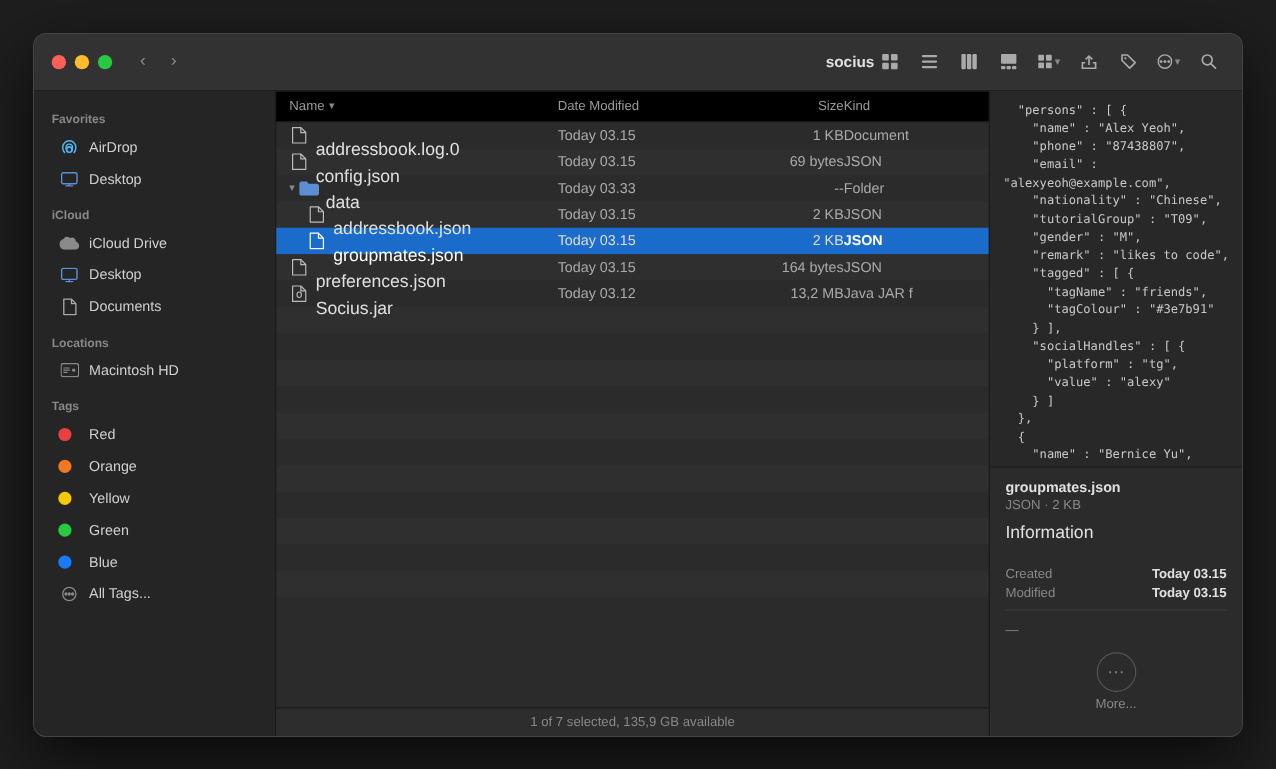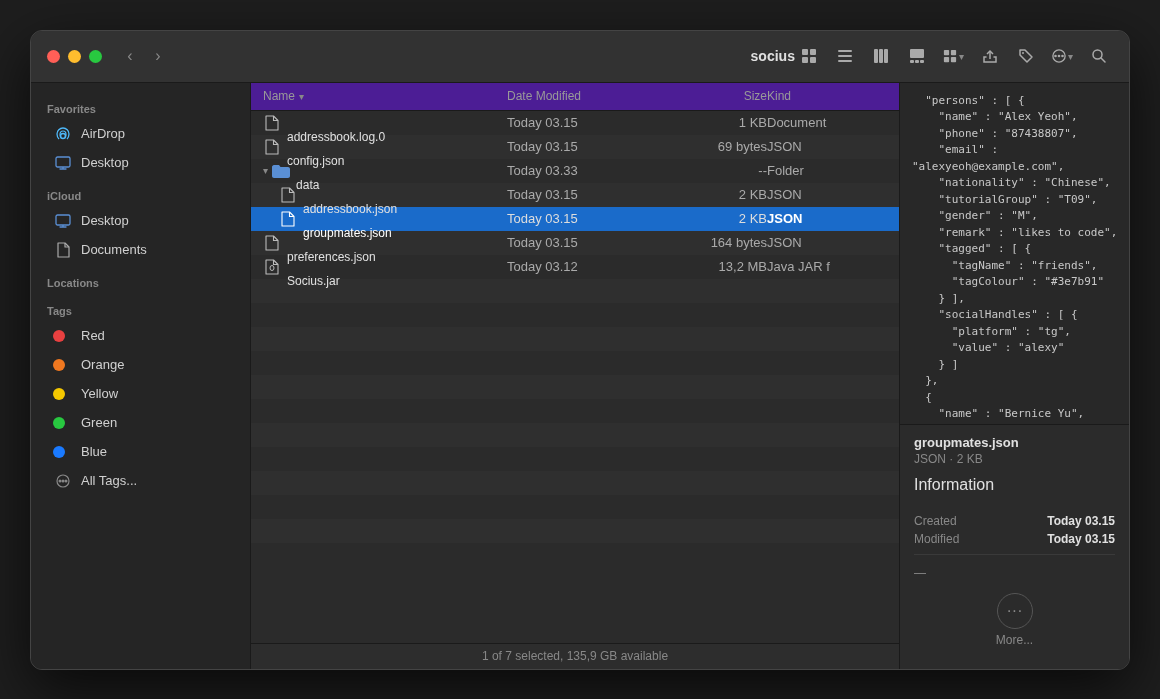--- a/index.html
+++ b/index.html
@@ -136,21 +136,21 @@
       flex: 1;
       display: flex;
       flex-direction: column;
       overflow: hidden;
     }
     .file-list-header {
       display: flex;
       align-items: center;
       padding: 0 12px;
       height: 28px;
-      background: #4c1d95;
+      background: #000000;
       border-bottom: 1px solid #1a1a1a;
       flex-shrink: 0;
     }
     .file-list-col {
       color: #999;
       font-size: 12px;
       font-weight: 500;
       display: flex;
       align-items: center;
       gap: 4px;
@@ -179,21 +179,21 @@
       margin-right: 6px;
       display: flex;
       align-items: center;
       justify-content: center;
       font-size: 13px;
       flex-shrink: 0;
     }
     .file-name {
       flex: 1;
       color: #e0e0e0;
-      font-size: 12px;
+      font-size: 16px;
       white-space: nowrap;
       overflow: hidden;
       text-overflow: ellipsis;
       margin-top: 28px;
     }
     .file-row.selected .file-name { color: #fff; }
     .file-date {
       width: 160px;
       color: #aaa;
       font-size: 13px;
@@ -440,40 +440,60 @@
             <rect x="1" y="1" width="14" height="10" rx="1.5" stroke="#5a8fd4" stroke-width="1.3"></rect>
             <line x1="5" y1="13" x2="11" y2="13" stroke="#5a8fd4" stroke-width="1.3" stroke-linecap="round"></line>
             <line x1="8" y1="11" x2="8" y2="13" stroke="#5a8fd4" stroke-width="1.3"></line>
           </svg>
         </div>
         <span class="sidebar-item-label">Desktop</span>
       </div>
 
       <div class="sidebar-section-label">iCloud</div>
       <div class="sidebar-item">
+        <div class="sidebar-item-icon icloud-icon">
+          <svg width="18" height="12" viewBox="0 0 18 12" fill="none">
+            <path d="M5,12 C2.2,12 0,9.8 0,7 C0,4.5 1.8,2.4 4.2,2 C4.5,0.9 5.5,0 6.8,0 C8,0 9,0.7 9.4,1.7 C10,1.3 10.7,1 11.5,1 C13.4,1 15,2.6 15,4.5 L15,4.5 C16.7,5 18,6.6 18,8.5 C18,10.4 16.4,12 14.5,12 Z" fill="#8a8a8a"></path>
+          </svg>
+        </div>
+        <span class="sidebar-item-label">iCloud Drive</span>
+      </div>
+      <div class="sidebar-item">
         <div class="sidebar-item-icon desktop-icon">
           <svg width="16" height="14" viewBox="0 0 16 14" fill="none">
             <rect x="1" y="1" width="14" height="10" rx="1.5" stroke="#5a8fd4" stroke-width="1.3"></rect>
             <line x1="5" y1="13" x2="11" y2="13" stroke="#5a8fd4" stroke-width="1.3" stroke-linecap="round"></line>
             <line x1="8" y1="11" x2="8" y2="13" stroke="#5a8fd4" stroke-width="1.3"></line>
           </svg>
         </div>
         <span class="sidebar-item-label">Desktop</span>
       </div>
       <div class="sidebar-item">
         <div class="sidebar-item-icon doc-icon">
           <svg width="13" height="16" viewBox="0 0 13 16" fill="none">
             <path d="M1,1 L8,1 L12,5 L12,15 L1,15 Z" stroke="#aaa" stroke-width="1.2" stroke-linejoin="round"></path>
             <path d="M8,1 L8,5 L12,5" stroke="#aaa" stroke-width="1.2" stroke-linejoin="round"></path>
           </svg>
         </div>
         <span class="sidebar-item-label">Documents</span>
       </div>
 
       <div class="sidebar-section-label">Locations</div>
+      <div class="sidebar-item">
+        <div class="sidebar-item-icon hdd-icon">
+          <svg width="17" height="13" viewBox="0 0 17 13" fill="none">
+            <rect x="0.5" y="0.5" width="16" height="12" rx="2" stroke="#888" stroke-width="1.2"></rect>
+            <circle cx="12" cy="6.5" r="1.5" fill="#888"></circle>
+            <line x1="3" y1="4.5" x2="8" y2="4.5" stroke="#888" stroke-width="1" stroke-linecap="round"></line>
+            <line x1="3" y1="6.5" x2="8" y2="6.5" stroke="#888" stroke-width="1" stroke-linecap="round"></line>
+            <line x1="3" y1="8.5" x2="6" y2="8.5" stroke="#888" stroke-width="1" stroke-linecap="round"></line>
+          </svg>
+        </div>
+        <span class="sidebar-item-label">Macintosh HD</span>
+      </div>
 
       <div class="sidebar-section-label">Tags</div>
       <div class="sidebar-item">
         <div class="sidebar-item-icon">
           <span class="tag-dot" style="background:#e84040;"></span>
         </div>
         <span class="sidebar-item-label">Red</span>
       </div>
       <div class="sidebar-item">
         <div class="sidebar-item-icon">

